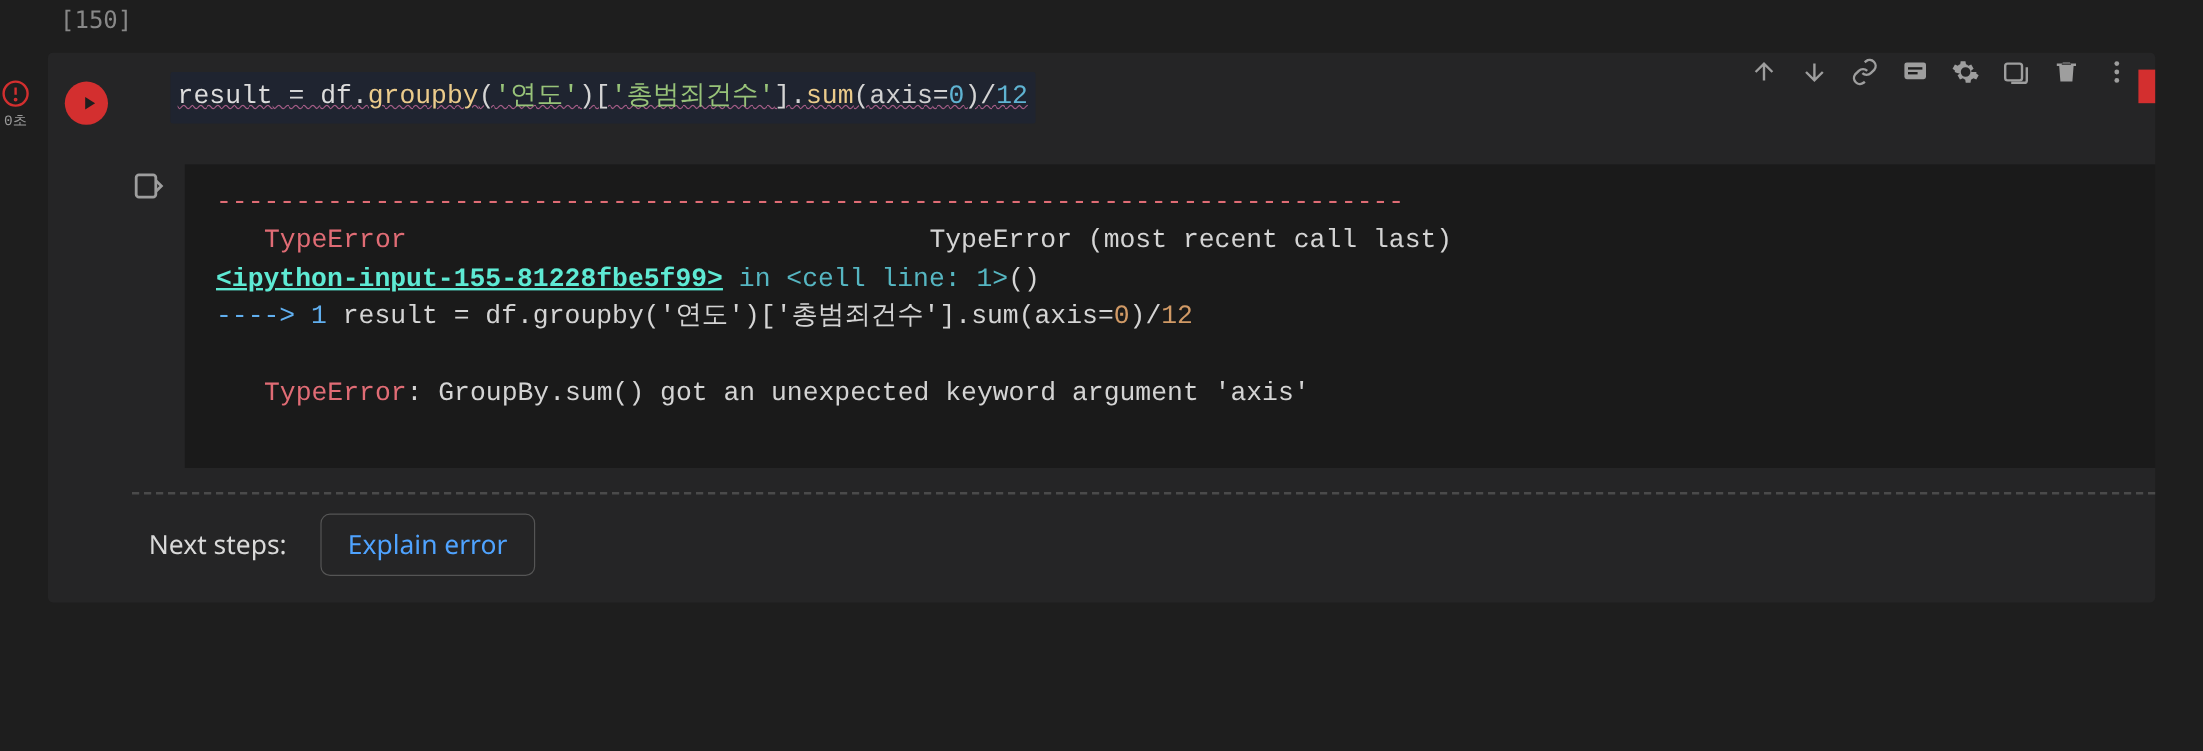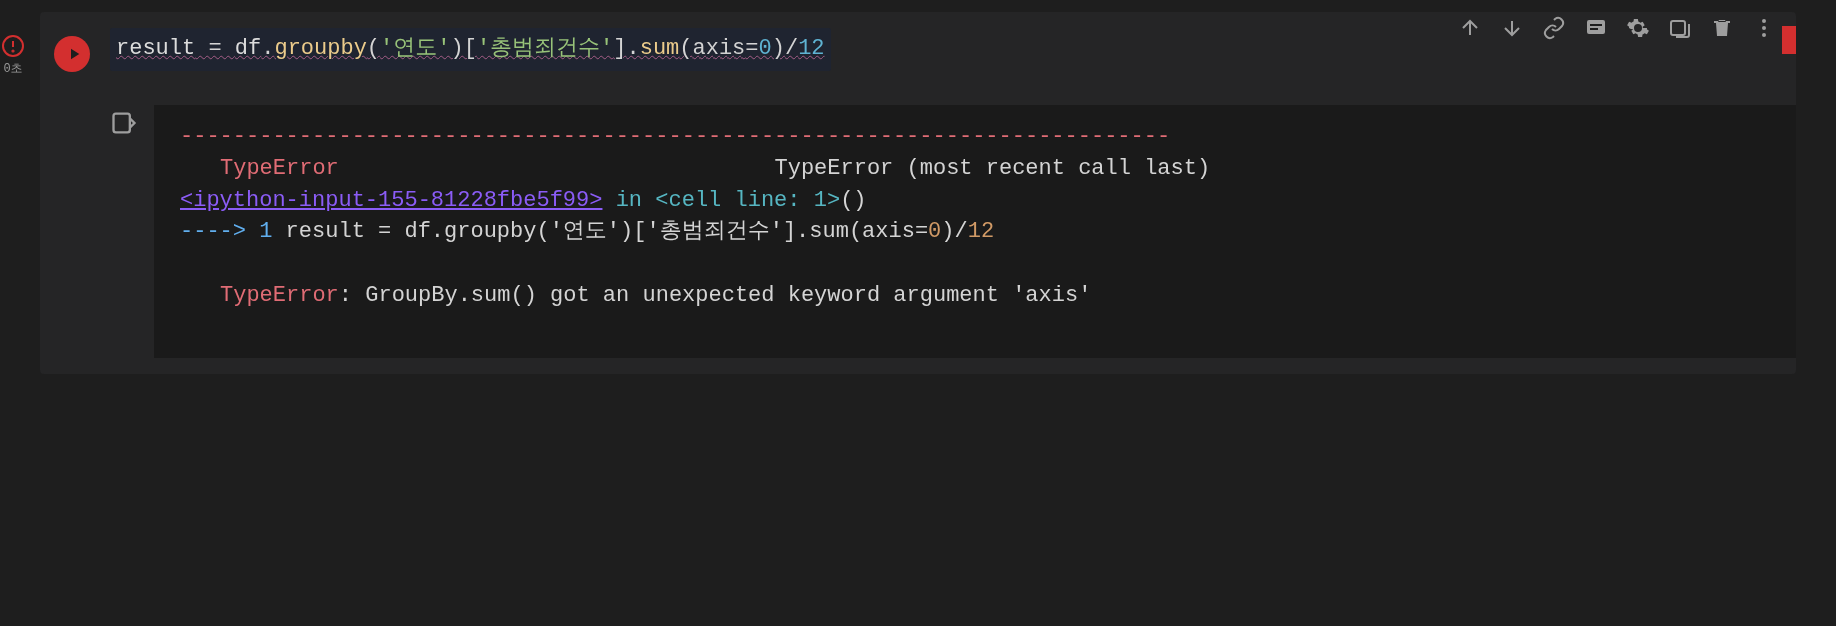--- a/index.html
+++ b/index.html
@@ -92,20 +92,21 @@
     .code-area {
       padding: 6px 40px 6px 0;
       font-size: 22px;
       line-height: 1.4;
       position: relative;
       background: #1f2430;
       border-radius: 2px;
       display: inline-block;
       padding-left: 6px;
       padding-right: 6px;
+      margin-left: 32px;
     }
     .tok-var { color: #dcdcdc; }
     .tok-op  { color: #d4d4d4; }
     .tok-punc{ color: #d4d4d4; }
     .tok-str { color: #98c379; }
     .tok-func{ color: #ebcb8b; }
     .tok-kw  { color: #d1d1d1; }
     .tok-num { color: #5fb3d2; }
     .code-underline {
       text-decoration-line: underline;
@@ -129,21 +130,21 @@
       padding: 16px 26px 46px 26px;
       font-size: 22px;
       line-height: 1.45;
       white-space: pre;
       font-family: Menlo, Monaco, Consolas, 'Courier New', monospace;
       overflow-x: auto;
     }
     .tb-sep { color: #e06c75; letter-spacing: 0; }
     .tb-err { color: #e06c75; margin-left: 40px; }
     .tb-label { color: #d4d4d4; }
-    .tb-link { color: #8b5cf6; text-decoration: underline; }
+    .tb-link { color: #5eead4; text-decoration: underline; font-weight: bold; }
     .tb-token-in { color: #56b6c2; }
     .tb-token-cellline { color: #56b6c2; font-family: Liberation Mono, monospace; }
     .tb-arrow { color: #61afef; }
     .tb-num { color: #d19a66; }
     .tb-plain { color: #d4d4d4; }
     .next-steps {
       margin-top: 20px;
       border-top: 2px dashed #4a4a4a;
       padding: 16px 0 6px 14px;
       display: flex;
@@ -164,20 +165,21 @@
       font-size: 22px;
       background: transparent;
       cursor: pointer;
     }
   </style>
 </head>
 <body>
 
 <div class="page">
 
+  <div class="prev-cell-count">[150]</div>
 
   <div class="cell">
 
     <div class="gutter-left">
       <span class="error-indicator">
         <svg viewBox="0 0 24 24" width="24" height="24" fill="none" stroke="currentColor" stroke-width="2">
           <circle cx="12" cy="12" r="10"></circle>
             <line x1="12" y1="7" x2="12" y2="13"></line>
             <circle cx="12" cy="17" r="0.6" fill="currentColor"></circle>
         </svg>
@@ -258,16 +260,20 @@
         </div>
         <div class="output-area"><span class="tb-sep">---------------------------------------------------------------------------</span>
 <span class="tb-err">TypeError</span><span class="tb-label">                                 TypeError (most recent call last)</span>
 <span class="tb-link">&lt;ipython-input-155-81228fbe5f99&gt;</span><span class="tb-token-in"> in </span><span class="tb-token-cellline">&lt;cell line: 1&gt;</span><span class="tb-plain">()</span>
 <span class="tb-arrow">----&gt; </span><span class="tb-arrow">1</span><span class="tb-plain"> result = df.groupby('연도')['총범죄건수'].sum(axis=</span><span class="tb-num">0</span><span class="tb-plain">)/</span><span class="tb-num">12</span>
 
 <span class="tb-err">TypeError</span><span class="tb-plain">: GroupBy.sum() got an unexpected keyword argument 'axis'</span></div>
       </div>
 
       
+      <div class="next-steps">
+        <span class="next-steps-label">Next steps:</span>
+        <button class="explain-btn">Explain error</button>
+      </div>
 
     </div>
   </div>
 </div>
 
 </body></html>

